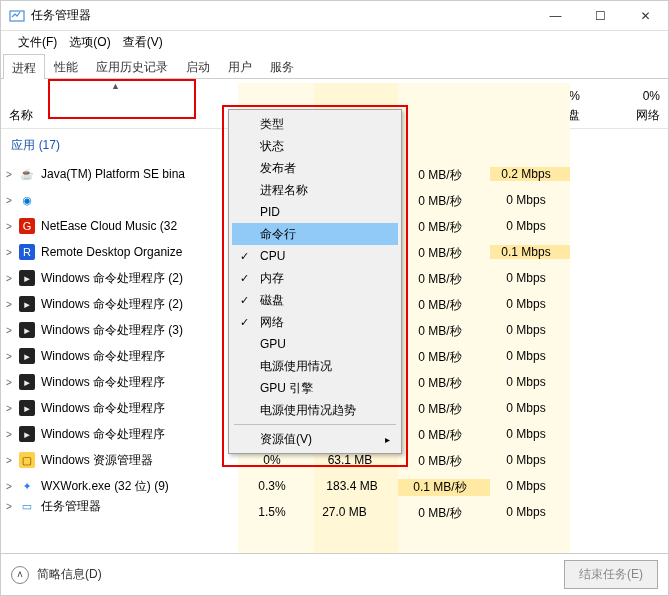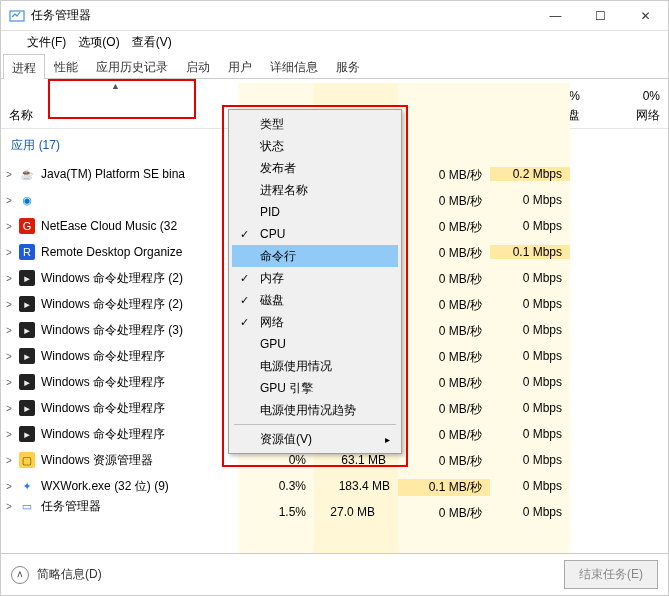--- a/index.html
+++ b/index.html
@@ -1,21 +1,21 @@
 <!DOCTYPE html>
 <html><head>
 <meta charset="utf-8">
 <style>
 *{margin:0;padding:0;box-sizing:border-box;font-family:"Microsoft YaHei","Segoe UI",sans-serif;font-size:12px}
 body{width:669px;height:596px;background:#fff;overflow:hidden;position:relative;border:1px solid #ccc}
 .titlebar{height:30px;display:flex;align-items:center;padding-left:8px;border-bottom:1px solid #e0e0e0}
 .titlebar .app-icon{width:16px;height:16px;margin-right:6px}
 .titleright{position:absolute;right:0;top:0;display:flex}
 .tbtn{width:45px;height:30px;display:flex;align-items:center;justify-content:center;color:#333}
-.menubar{height:22px;display:flex;align-items:center;padding-left:22px;gap:4px}
+.menubar{height:22px;display:flex;align-items:center;padding-left:13px;gap:4px}
 .menubar span{padding:2px 4px}
 .tabs{height:26px;display:flex;border-bottom:1px solid #ccc;padding-left:2px}
 .tab{padding:5px 8px 4px;border:1px solid transparent;border-bottom:none;color:#333}
 .tab.active{background:#fff;border-color:#ccc;position:relative;top:1px}
 .header-row{display:flex;height:50px;position:relative;border-bottom:1px solid #e5e5e5}
 .hcol{display:flex;flex-direction:column;justify-content:flex-end;align-items:flex-end;padding:4px 8px}
 .hcol .pct{margin-bottom:4px}
 .name-col{width:237px;display:flex;align-items:flex-end;padding:0 8px 4px}
 .red-box{position:absolute;border:2px solid #e60000;pointer-events:none}
 .sort-arrow{position:absolute;top:2px;font-size:9px;color:#555}
@@ -35,21 +35,21 @@
 .ctx-check::before{content:"✓";position:absolute;left:8px;font-size:11px}
 .ctx-sep{height:1px;background:#c0c0c0;margin:3px 2px}
 .ctx-arrow::after{content:"▸";position:absolute;right:8px;font-size:10px}
 .data-cols{position:absolute;top:82px;bottom:42px;left:237px;right:0;z-index:1}
 .dcol{position:absolute;top:0;bottom:0}
 .dcol.cpu{left:0;width:76px;background:#fffbe6}
 .dcol.mem{left:76px;width:84px;background:#fff7d6}
 .dcol.disk{left:160px;width:92px;background:#fffbe6}
 .dcol.net{left:252px;width:80px;background:#fffbe6}
 .rows-container{position:absolute;top:32px;left:0;right:0}
-.val{position:absolute;text-align:right;font-size:12px}
+.val{position:absolute;text-align:center;font-size:12px}
 </style>
 </head>
 <body>
 
 <div class="titlebar">
   <svg class="app-icon" viewBox="0 0 16 16">
       <rect x="1" y="3" width="14" height="10" fill="none" stroke="#4a90d9" stroke-width="1.2"></rect>
       <path d="M3 9l3-3 2 2 3-4" fill="none" stroke="#4a90d9" stroke-width="1.2"></path>
     </svg>
   <span>任务管理器</span>
@@ -65,21 +65,20 @@
   <span>选项(O)</span>
   <span>查看(V)</span>
 </div>
 
 <div class="tabs" id="tabs">
     <div class="tab active">进程</div>
     <div class="tab">性能</div>
     <div class="tab">应用历史记录</div>
     <div class="tab">启动</div>
     <div class="tab">用户</div>
-    <div class="tab">详细信息</div>
     <div class="tab">服务</div>
   </div>
 
 <div class="header-row">
   <div class="name-col">
     <span>名称</span>
     <span class="sort-arrow" style="left:110px">▲</span>
   </div>
   <div style="flex:1"></div>
   <div class="hcol" style="width:76px">
@@ -218,22 +217,22 @@
     <div class="val" style="left: 397px; width: 92px; top: 376px; padding-right: 8px;">0 MB/秒</div>
     <div class="val" style="left: 489px; width: 80px; top: 376px; padding-right: 8px;">0 Mbps</div>
   </div>
 
 <div class="ctx-menu" id="ctxmenu">
     <div class="ctx-item">类型</div>
     <div class="ctx-item">状态</div>
     <div class="ctx-item">发布者</div>
     <div class="ctx-item">进程名称</div>
     <div class="ctx-item">PID</div>
+    <div class="ctx-item hover">命令行</div>
     <div class="ctx-item ctx-check">CPU</div>
-    <div class="ctx-item hover">命令行</div>
     <div class="ctx-item ctx-check">内存</div>
     <div class="ctx-item ctx-check">磁盘</div>
     <div class="ctx-item ctx-check">网络</div>
     <div class="ctx-item">GPU</div>
     <div class="ctx-item">电源使用情况</div>
     <div class="ctx-item">GPU 引擎</div>
     <div class="ctx-item">电源使用情况趋势</div>
     <div class="ctx-sep"></div>
     <div class="ctx-item ctx-arrow">资源值(V)</div>
   </div>

